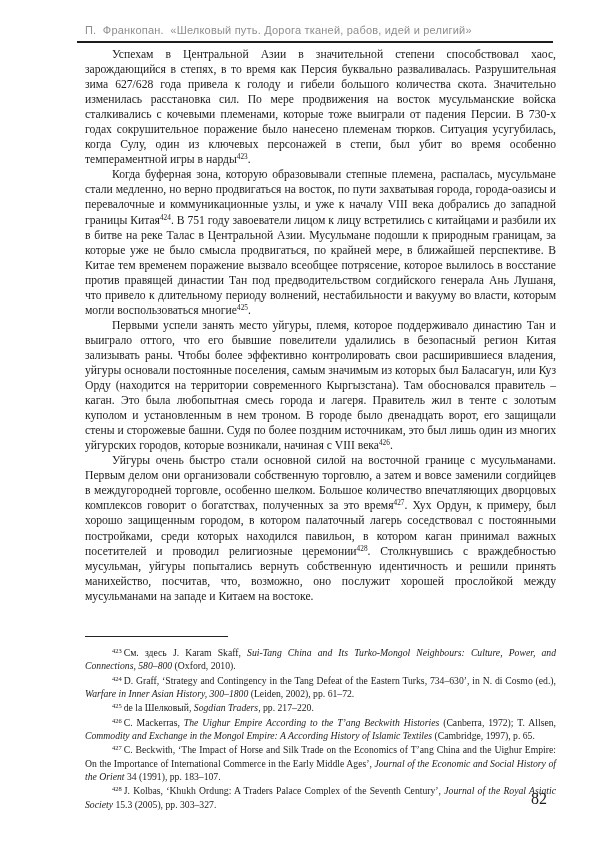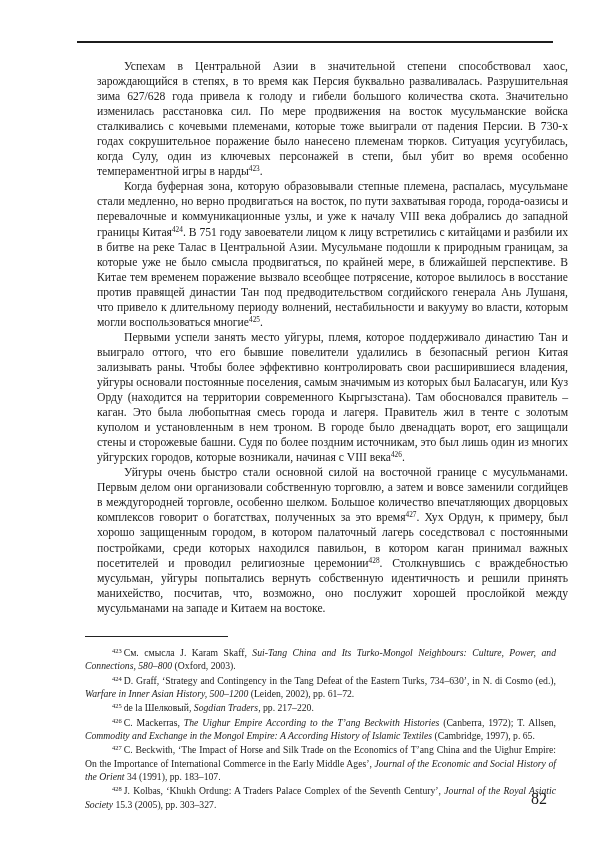--- a/index.html
+++ b/index.html
@@ -21,28 +21,27 @@
     white-space: pre-wrap;
   }
   .header-rule {
     position: absolute;
     left: 77px; top: 41px;
     width: 476px; height: 2px;
     background: #1c1c1c;
   }
   .body-text {
     position: absolute;
-    left: 85px; top: 59px;
+    left: 85px; top: 47px;
     width: 471px;
     font-size: 11.65px;
     line-height: 15.05px;
     color: #1b1b1b;
     text-align: justify;
     hyphens: auto;
-    margin-left: 12px;
     -webkit-hyphens: auto;
   }
   .body-text p { margin: 0; text-indent: 27px; }
   .body-text sup {
     font-size: 7.3px;
     line-height: 0;
     position: relative;
     top: -4px;
     vertical-align: baseline;
   }
@@ -78,20 +77,21 @@
     right: 53px; top: 790px;
     font-size: 16px;
     color: #1b1b1b;
   }
 </style>
 </head>
 <body>
 
 <div class="page">
 
+  <div class="running-header">П.  Франкопан.  «Шелковый путь. Дорога тканей, рабов, идей и религий»</div>
 
   <div class="header-rule"></div>
 
   <div class="body-text" lang="ru">
 
     <p>
       <span>Успехам в Центральной Азии в значительной степени способствовал хаос, зарождающийся в степях, в то время как Персия буквально разваливалась. Разрушительная зима 627/628 года привела к голоду и гибели большого количества скота. Значительно изменилась расстановка сил. По мере продвижения на восток мусульманские войска сталкивались с кочевыми племенами, которые тоже выиграли от падения Персии. В 730-х годах сокрушительное поражение было нанесено племенам тюрков. Ситуация усугубилась, когда Сулу, один из ключевых персонажей в степи, был убит во время особенно темпераментной игры в нарды</span><sup>423</sup><span>.</span>
     </p>
 
     <p>
@@ -106,25 +106,25 @@
       <span>Уйгуры очень быстро стали основной силой на восточной границе с мусульманами. Первым делом они организовали собственную торговлю, а затем и вовсе заменили согдийцев в междугородней торговле, особенно шелком. Большое количество впечатляющих дворцовых комплексов говорит о богатствах, полученных за это время</span><sup>427</sup><span>. Хух Ордун, к примеру, был хорошо защищенным городом, в котором палаточный лагерь соседствовал с постоянными постройками, среди которых находился павильон, в котором каган принимал важных посетителей и проводил религиозные церемонии</span><sup>428</sup><span>. Столкнувшись с враждебностью мусульман, уйгуры попытались вернуть собственную идентичность и решили принять манихейство, посчитав, что, возможно, оно послужит хорошей прослойкой между мусульманами на западе и Китаем на востоке.</span>
     </p>
 
   </div>
 
   <div class="footnote-rule"></div>
 
   <div class="footnotes">
 
     <p>
-      <sup>423</sup><span>См. смысла J. Karam Skaff, </span><i>Sui-Tang China and Its Turko-Mongol Neighbours: Culture, Power, and Connections, 580–800</i><span> (Oxford, 2003).</span>
+      <sup>423</sup><span>См. здесь J. Karam Skaff, </span><i>Sui-Tang China and Its Turko-Mongol Neighbours: Culture, Power, and Connections, 580–800</i><span> (Oxford, 2010).</span>
     </p>
 
     <p>
-      <sup>424</sup><span>D. Graff, ‘Strategy and Contingency in the Tang Defeat of the Eastern Turks, 734–630’, in N. di Cosmo (ed.), </span><i>Warfare in Inner Asian History, 500–1200</i><span> (Leiden, 2002), pp. 61–72.</span>
+      <sup>424</sup><span>D. Graff, ‘Strategy and Contingency in the Tang Defeat of the Eastern Turks, 734–630’, in N. di Cosmo (ed.), </span><i>Warfare in Inner Asian History, 300–1800</i><span> (Leiden, 2002), pp. 61–72.</span>
     </p>
 
     <p>
       <sup>425</sup><span>de la Шелковый, </span><i>Sogdian Traders</i><span>, pp. 217–220.</span>
     </p>
 
     <p>
       <sup>426</sup><span>C. Mackerras, </span><i>The Uighur Empire According to the T’ang Beckwith Histories</i><span> (Canberra, 1972); T. Allsen, </span><i>Commodity and Exchange in the Mongol Empire: A According History of Islamic Textiles</i><span> (Cambridge, 1997), p. 65.</span>
     </p>
 

